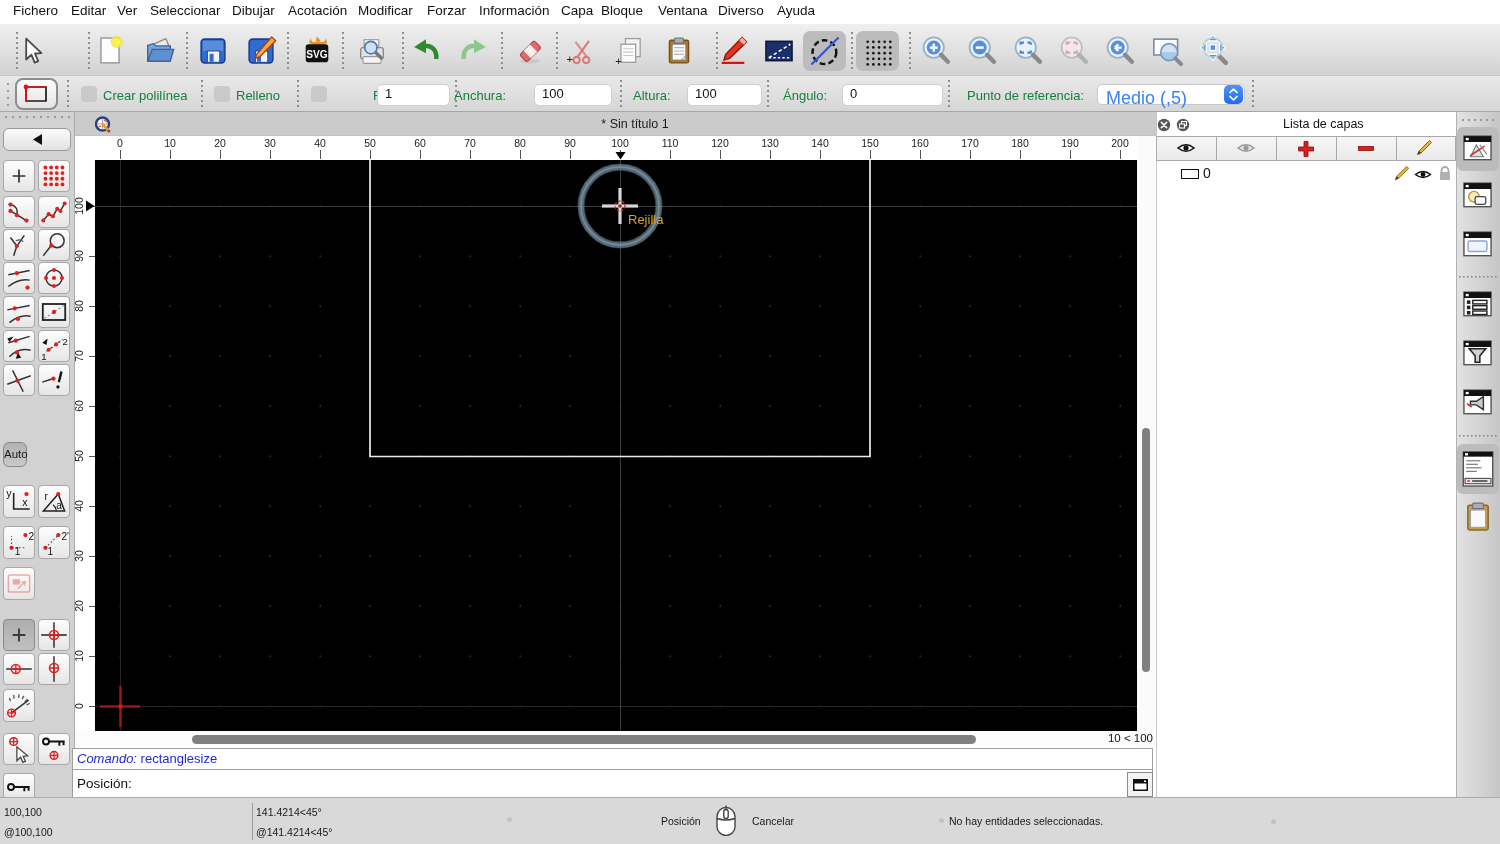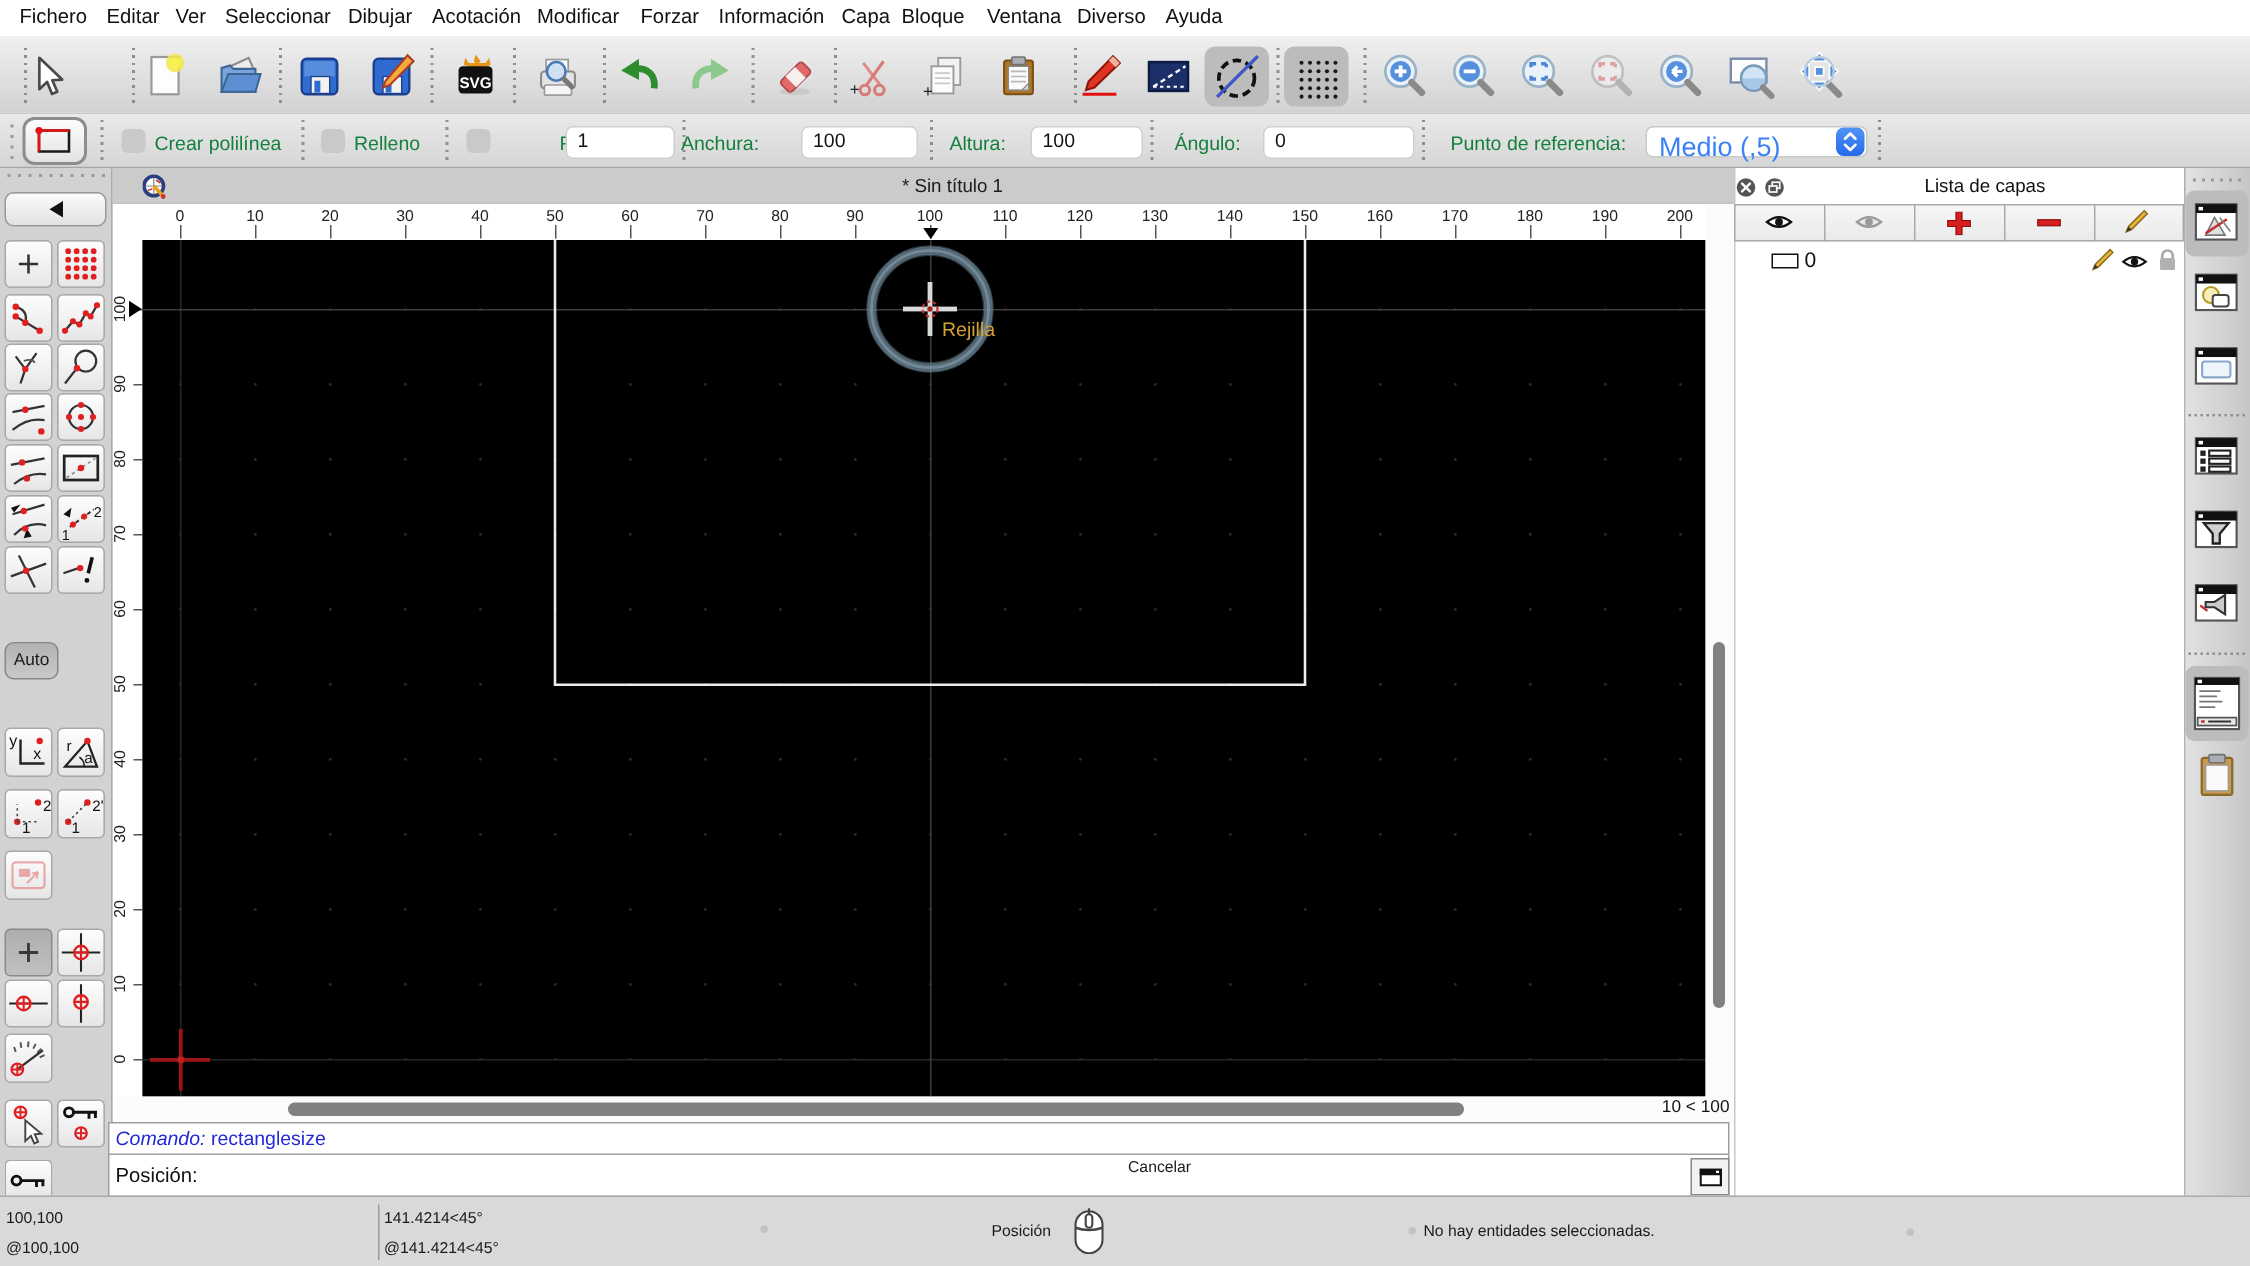--- a/index.html
+++ b/index.html
@@ -578,21 +578,21 @@
       <circle cx="13.5" cy="15.5" r="2" fill="#e02020"></circle>
     </svg>
 <div class="pcell" style="left:38px;top:364px;"></div>
 <svg class="abs" style="left:38px;top:364px" width="32" height="32" viewBox="0 0 30 30">
       <line x1="4" y1="17" x2="13" y2="14" stroke="#333" stroke-width="1.4"></line>
       <circle cx="14.5" cy="13.8" r="2" fill="#e02020"></circle>
       <line x1="22" y1="7" x2="19.5" y2="17" stroke="#111" stroke-width="2.2"></line>
       <circle cx="18.7" cy="21.5" r="1.5" fill="#111"></circle>
     </svg>
 
-<div class="abs" style="left:3px;top:428px;width:36px;height:25px;border:1px solid #888;border-radius:6px;background:linear-gradient(#b2b2b2,#c9c9c9);box-sizing:border-box;font-size:11.5px;color:#1a1a1a;text-align:center;line-height:23px;">Auto</div>
+<div class="abs" style="left:3px;top:442px;width:24px;height:25px;border:1px solid #888;border-radius:6px;background:linear-gradient(#b2b2b2,#c9c9c9);box-sizing:border-box;font-size:11.5px;color:#1a1a1a;text-align:left;line-height:23px;">Auto</div>
 
 <div class="pcell" style="left:3px;top:485px;height:33px;"></div>
 <svg class="abs" style="left:3px;top:485px" width="32" height="33" viewBox="0 0 30 30">
       <text x="3" y="11" font-size="10" fill="#111" font-family="Liberation Sans">y</text>
       <path d="M10,7 V22 H25" fill="none" stroke="#222" stroke-width="1.5"></path>
       <circle cx="22" cy="8" r="2" fill="#e02020"></circle>
       <text x="18" y="19" font-size="10" fill="#111" font-family="Liberation Sans">x</text>
     </svg>
 <div class="pcell" style="left:38px;top:485px;height:33px;"></div>
 <svg class="abs" style="left:38px;top:485px" width="32" height="33" viewBox="0 0 30 30">
@@ -864,16 +864,16 @@
 <div class="st" style="left:256px;top:806px;">141.4214&lt;45°</div>
 <div class="st" style="left:256px;top:826px;">@141.4214&lt;45°</div>
 <div class="abs" style="left:507px;top:817px;width:5px;height:5px;border-radius:3px;background:#c2c2c2;"></div>
 <div class="st" style="left:661px;top:815px;">Posición</div>
 <svg class="abs" style="left:716px;top:805px" width="20" height="31" viewBox="0 0 20 31">
     <rect x="1" y="2.5" width="18" height="28" rx="9" fill="#fff" stroke="#444" stroke-width="1.4"></rect>
     <path d="M1,13.5 Q10,16.5 19,13.5" fill="none" stroke="#444" stroke-width="1.6"></path>
     <rect x="7.8" y="4.5" width="4.4" height="9" rx="2.2" fill="#fff" stroke="#444" stroke-width="1.4"></rect>
     <line x1="10" y1="0.5" x2="10" y2="4.5" stroke="#444" stroke-width="1.4"></line>
   </svg>
-<div class="st" style="left:752px;top:772px;">Cancelar</div>
+<div class="st" style="left:752px;top:815px;">Cancelar</div>
 <div class="abs" style="left:939px;top:818px;width:5px;height:5px;border-radius:3px;background:#c2c2c2;"></div>
 <div class="st" style="left:949px;top:815px;">No hay entidades seleccionadas.</div>
 <div class="abs" style="left:1271px;top:819px;width:5px;height:5px;border-radius:3px;background:#c2c2c2;"></div>
 
 </body></html>

